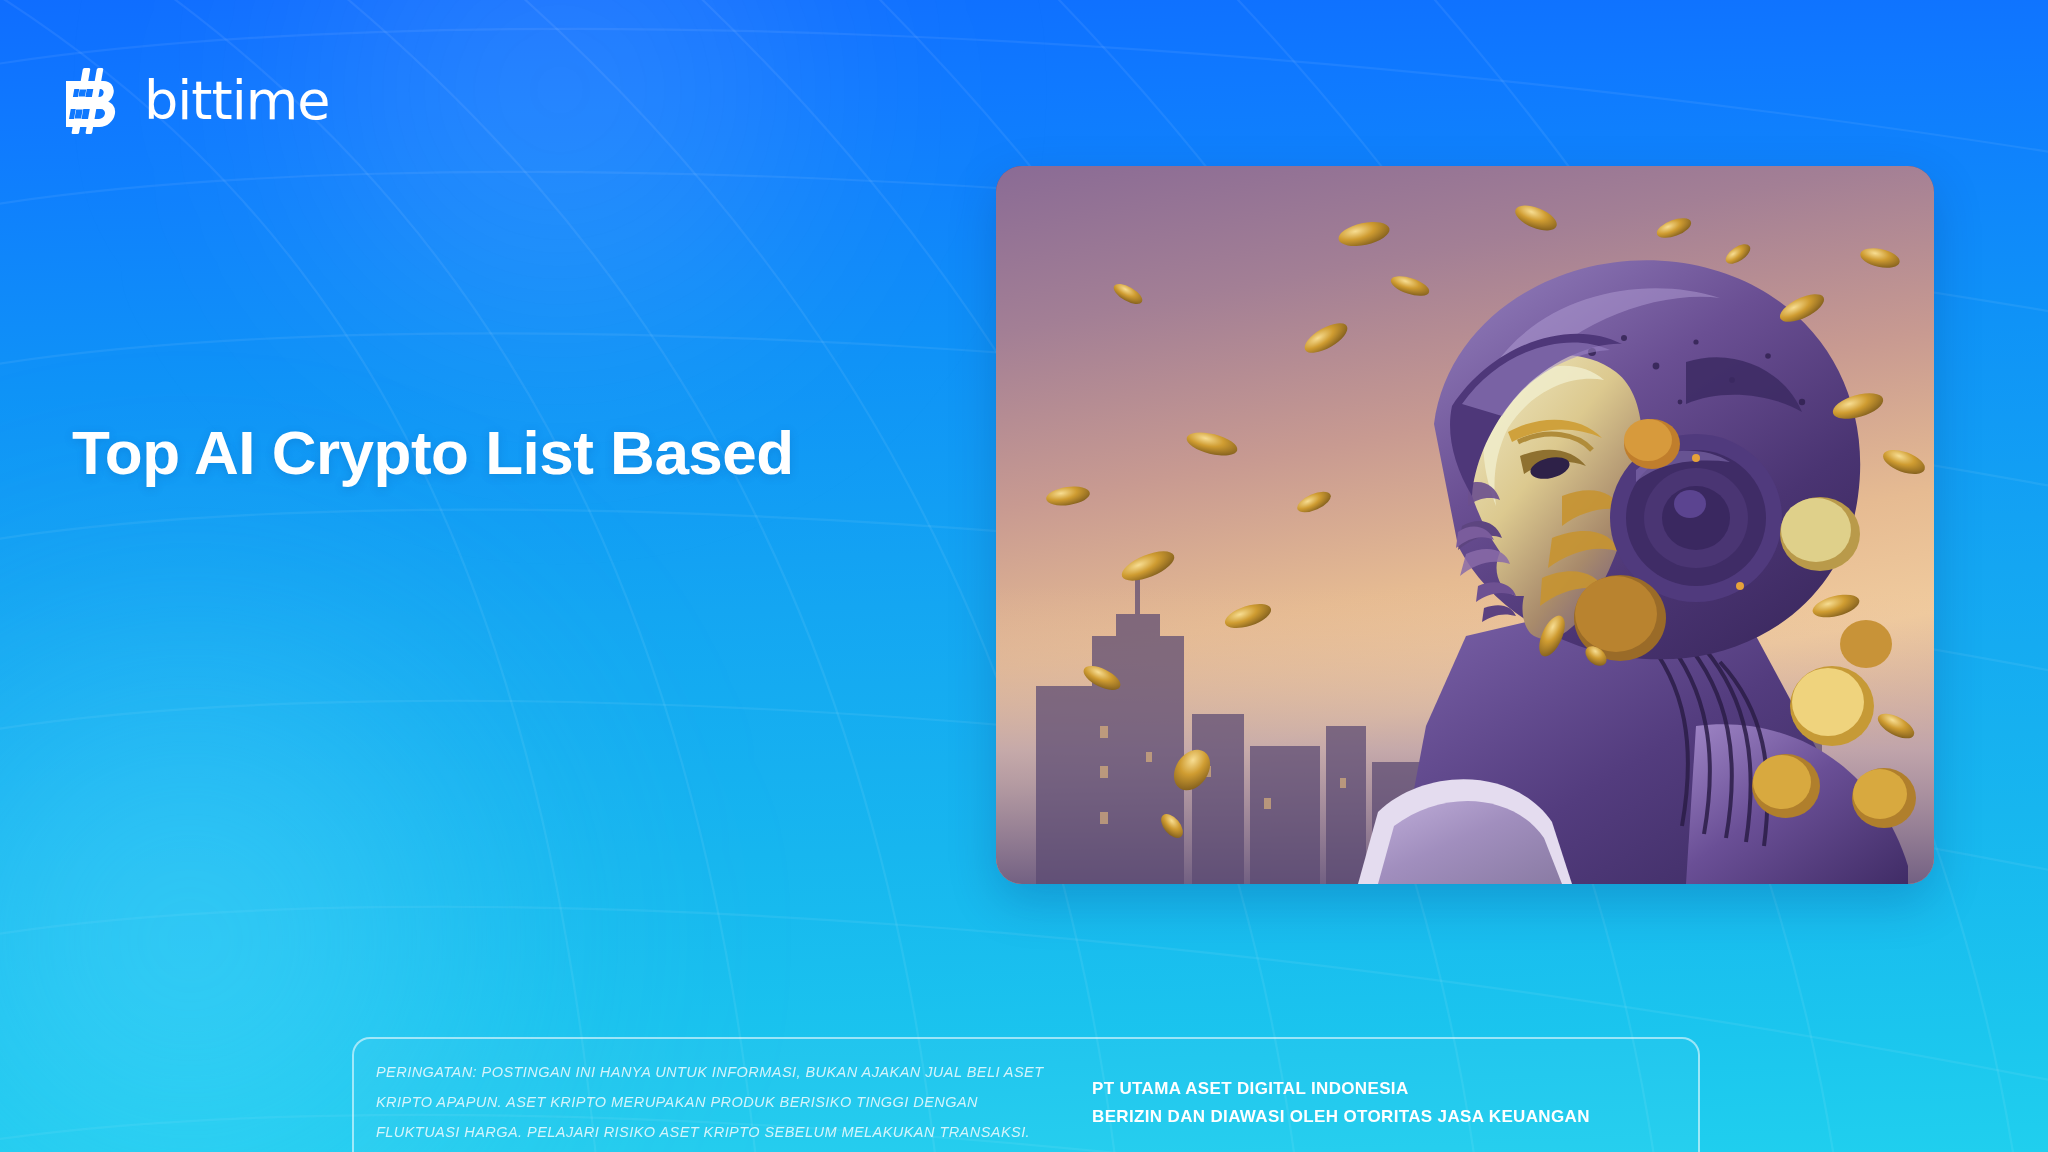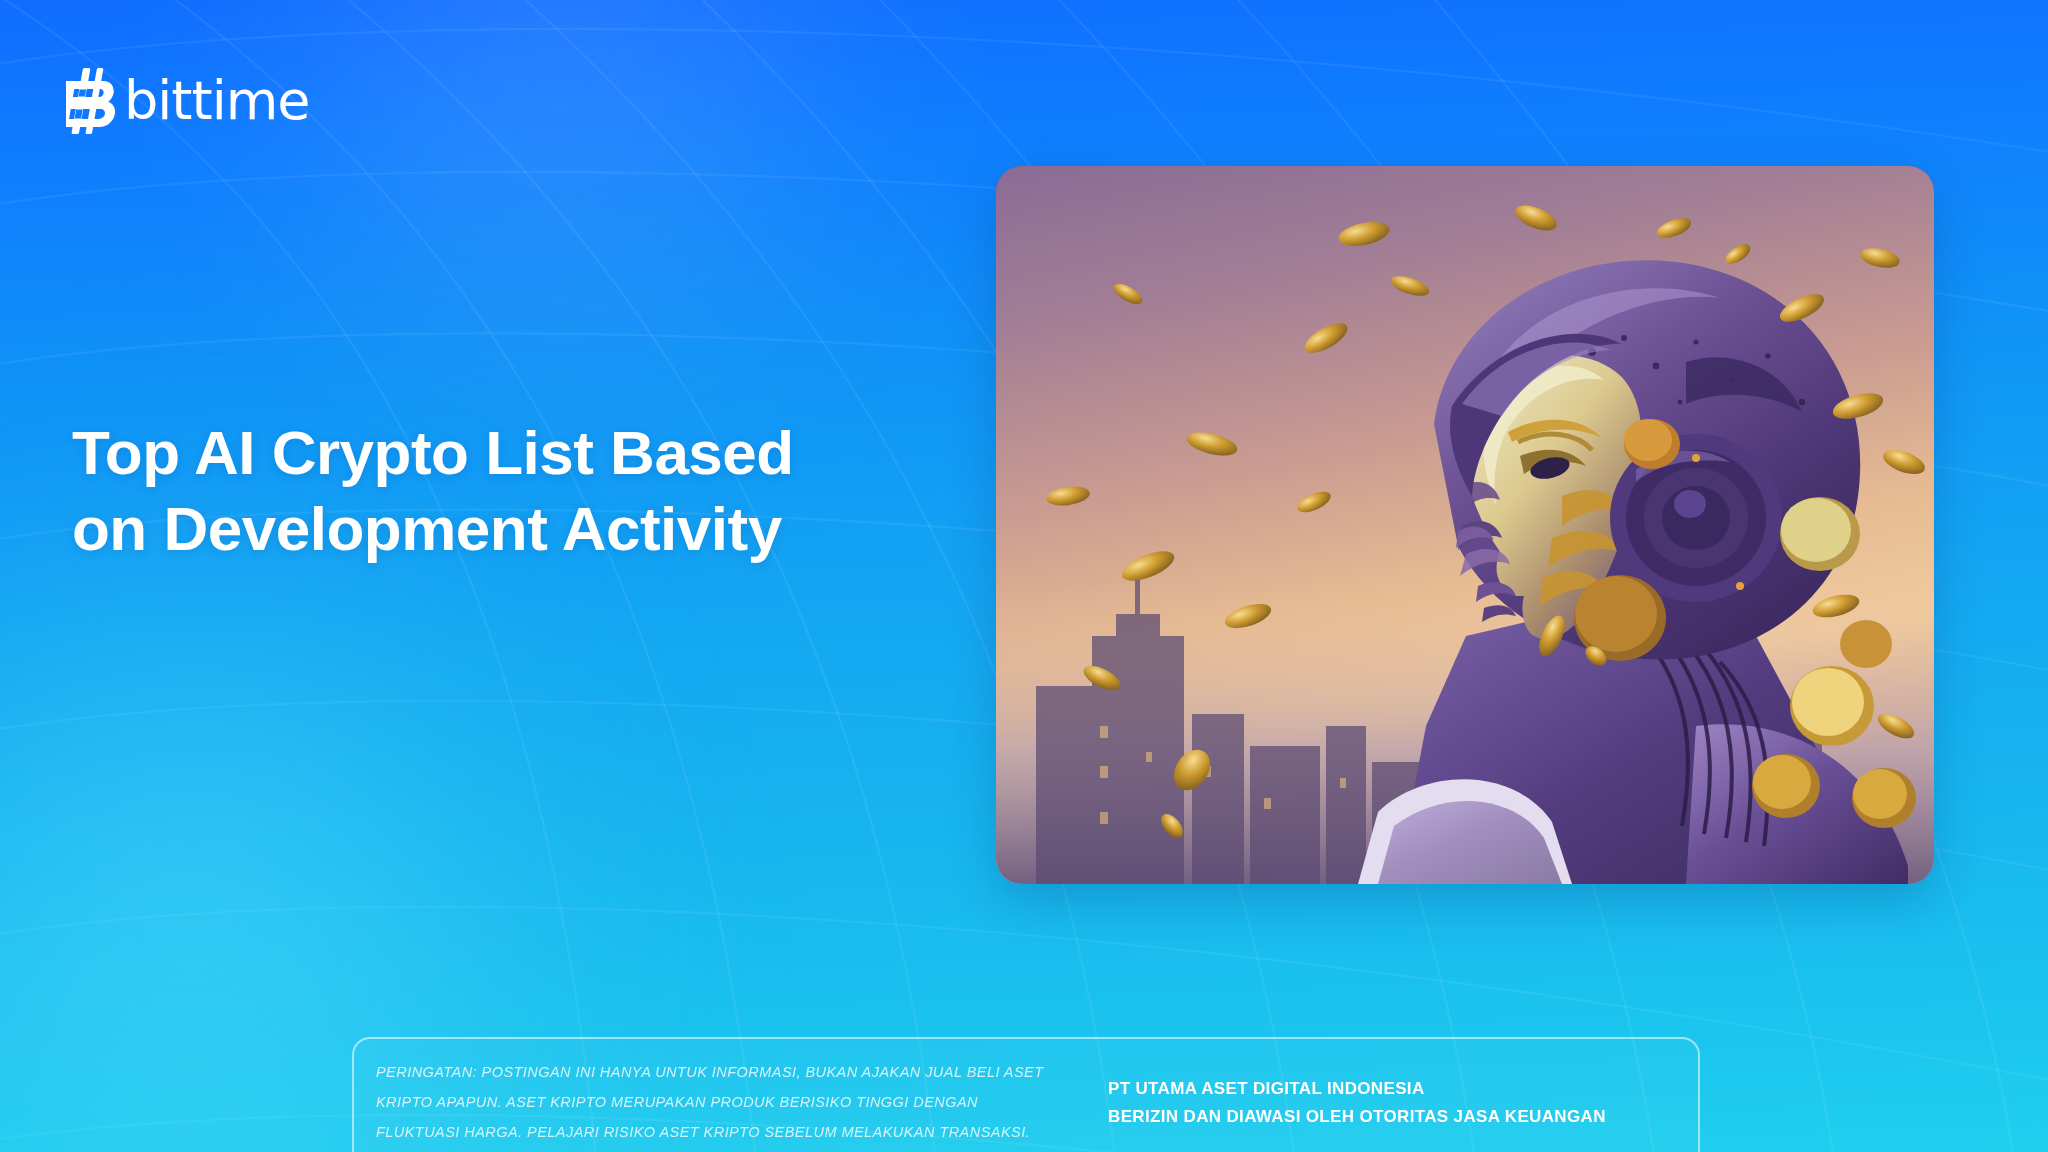--- a/index.html
+++ b/index.html
@@ -33,21 +33,21 @@
     pointer-events:none; filter:blur(120px);
   }
   .bloom.a{ left:-260px; top:560px; width:900px; height:760px;
             background:radial-gradient(circle,rgba(90,225,255,.55),rgba(90,225,255,0) 70%); }
   .bloom.b{ left:180px; top:-220px; width:760px; height:620px;
             background:radial-gradient(circle,rgba(255,255,255,.16),rgba(255,255,255,0) 70%); }
 
   
   #logo{
     position:absolute; left:66px; top:68px;
-    display:flex; align-items:center; 
+    display:flex; align-items:center; gap:20px;
   }
   #logo .mark{ width:58px; height:66px; display:block; }
   #logo .word{
     color:#fff; font-size:54px; letter-spacing:-1px;
     font-weight:500; line-height:1;
     font-family:"DejaVu Sans", sans-serif;
   }
 
   
   #headline{
@@ -96,21 +96,21 @@
   }
   #disclaimer .license{
     margin-left:36px;
     color:#ffffff;
     font-size:17px;
     line-height:1.62;
     letter-spacing:.35px;
     font-weight:700;
     text-transform:uppercase;
   }
-  #disclaimer .license span{ display:block; white-space:nowrap;margin-left:16px; }
+  #disclaimer .license span{ display:block; white-space:nowrap; }
 </style>
 </head>
 <body>
 
 <div id="stage">
 
   <div id="mesh">
     <svg viewBox="0 0 2048 1152" preserveAspectRatio="none" aria-hidden="true">
       <g fill="none" stroke="#ffffff" stroke-opacity="0.13" stroke-width="2.2">
         <path d="M-60,-40 C 320,180 540,520 600,1200"></path>
@@ -154,21 +154,20 @@
       <g fill="#0f79ff" transform="skewX(-10)">
         <rect x="17.5" y="21.5" width="6.5" height="7"></rect>
         <rect x="17.5" y="41.5" width="6.5" height="9"></rect>
       </g>
     </svg>
     <div class="word">bittime</div>
   </div>
 
   <h1 id="headline">
     <span class="l1">Top AI Crypto List Based</span>
-    <span class="l2">on Development Activity</span>
   </h1>
 
   <div id="hero">
     <svg viewBox="0 0 938 718" preserveAspectRatio="xMidYMid slice" aria-hidden="true">
       <defs>
         <linearGradient id="sky" x1="0" y1="0" x2="0.25" y2="1">
           <stop offset="0%" stop-color="#8a6b95"></stop>
           <stop offset="22%" stop-color="#a37f95"></stop>
           <stop offset="45%" stop-color="#c89a91"></stop>
           <stop offset="66%" stop-color="#e6bb92"></stop>

